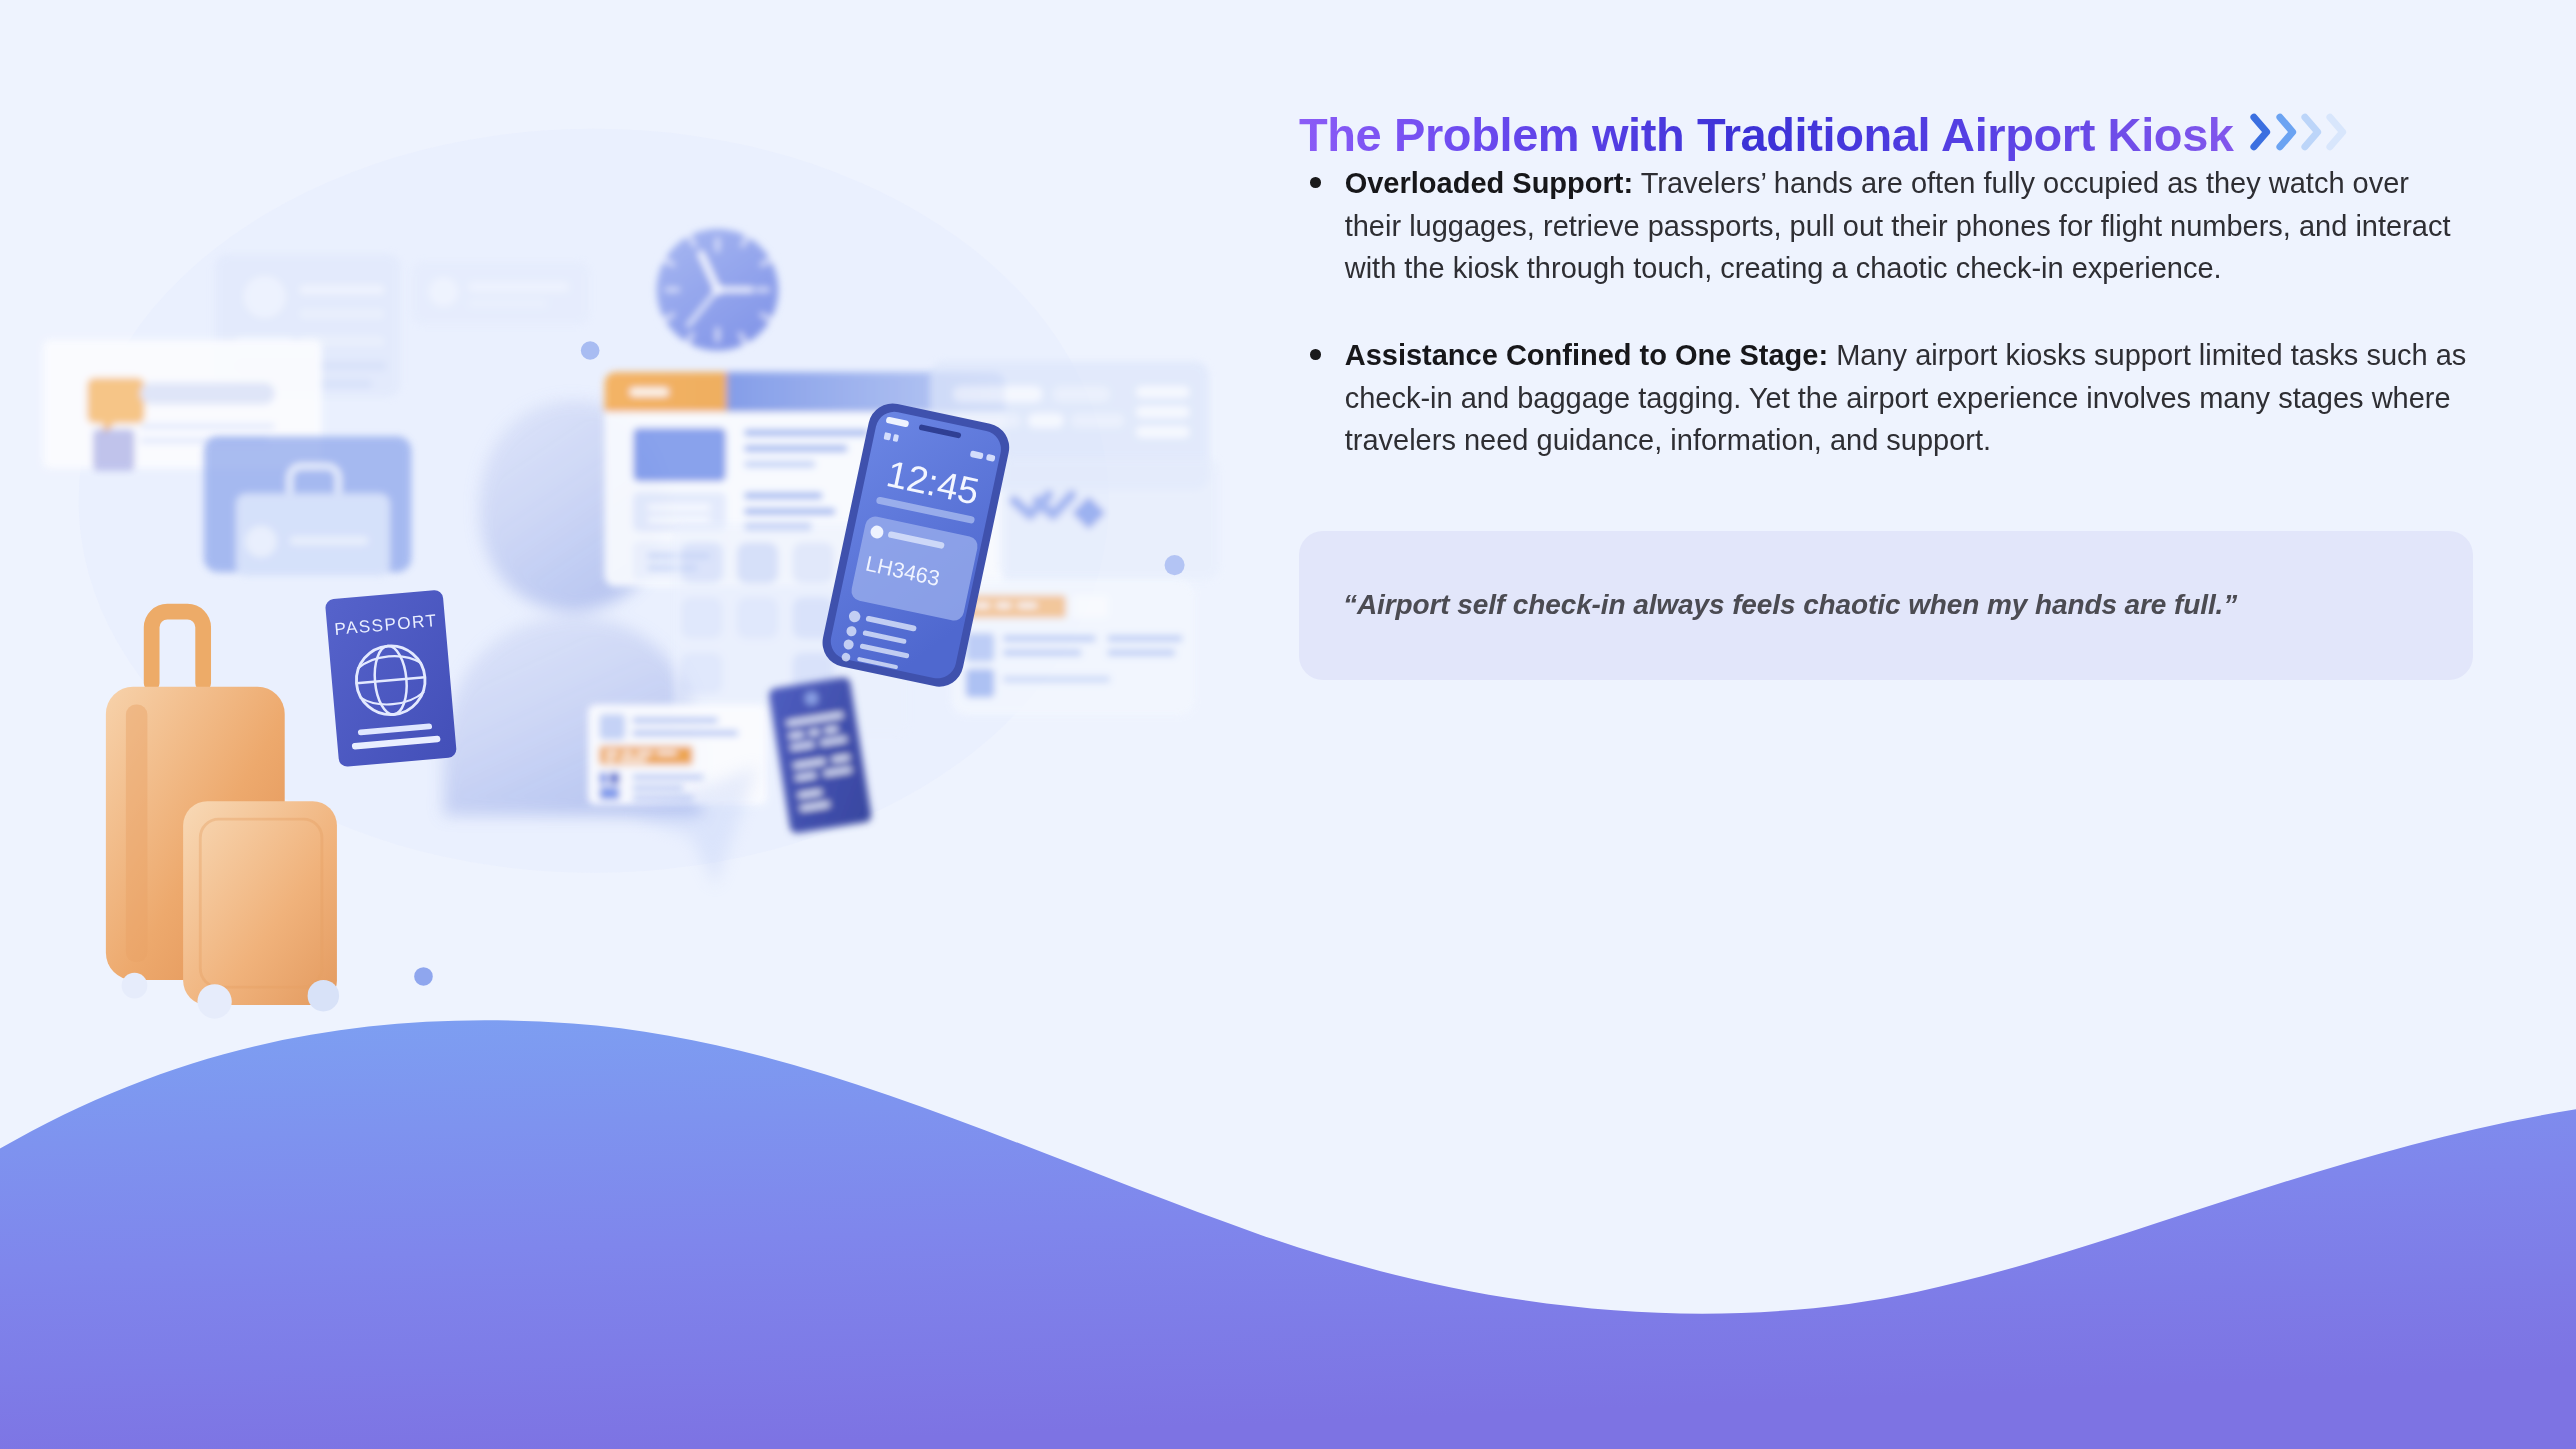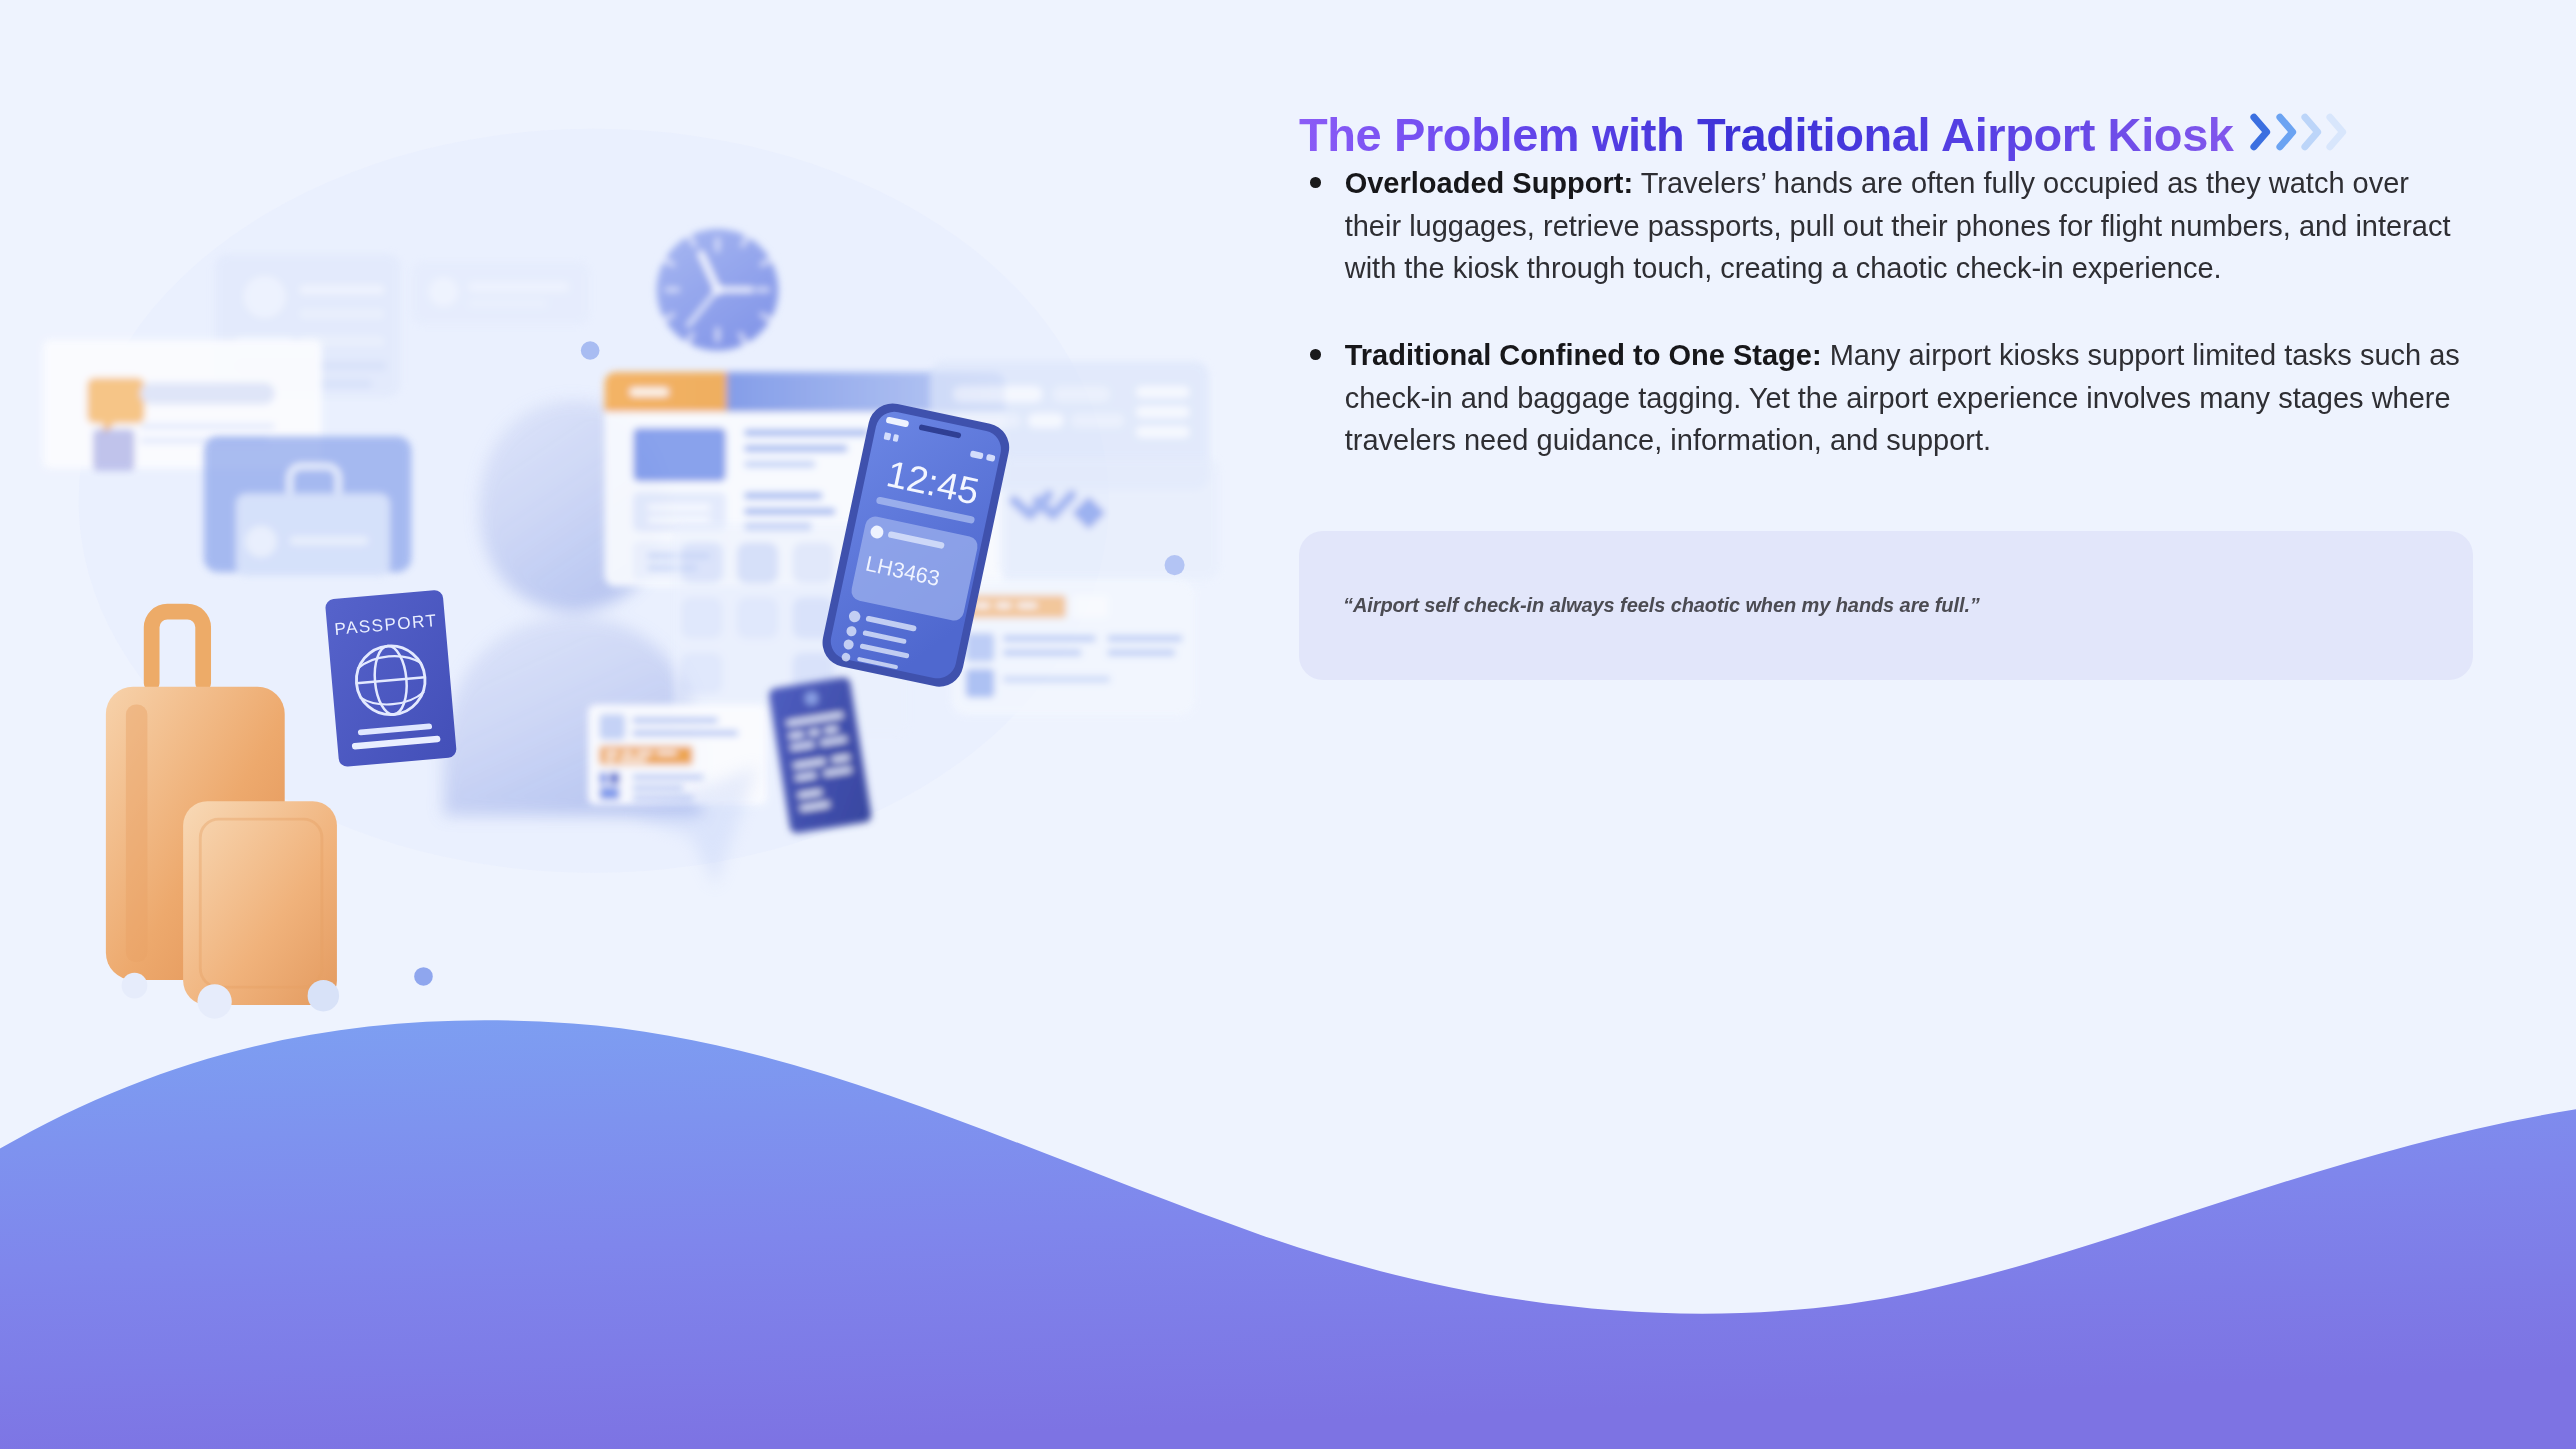--- a/index.html
+++ b/index.html
@@ -51,21 +51,21 @@
   
   .quote-card{
     margin-top:69px;
     background:#e2e6fa;
     border-radius:24px;
     padding:40px 44px;
     min-height:149px;
     display:flex; align-items:center;
   }
   .quote-text{
-    font-size:20px; font-style:italic; font-weight:bold;
+    font-size:28px; font-style:italic; font-weight:bold;
     color:#4b4b52; line-height:1.35; letter-spacing:-0.1px;
   }
 </style>
 </head>
 <body>
 
 <div class="wave-layer">
   <svg class="illu-svg" viewBox="0 0 3600 720" preserveAspectRatio="none">
     <defs>
       <linearGradient id="waveGrad" x1="0" y1="0" x2="0.25" y2="1">
@@ -383,21 +383,21 @@
     </span>
   </div>
 
   <ul class="bullets">
     <li class="bullet">
       <span class="bullet-dot"></span>
       <span class="bullet-lead">Overloaded Support:</span><span class="bullet-body"> Travelers’ hands are often fully occupied as they watch over their luggages, retrieve passports, pull out their phones for flight numbers, and interact with the kiosk through touch, creating a chaotic check-in experience.</span>
     </li>
     <li class="bullet">
       <span class="bullet-dot"></span>
-      <span class="bullet-lead">Traditional Confined to One Stage:</span><span class="bullet-body"> Many airport kiosks support limited tasks such as check-in and baggage tagging. Yet the airport experience involves many stages where travelers need guidance, information, and support.</span>
+      <span class="bullet-lead">Assistance Confined to One Stage:</span><span class="bullet-body"> Many airport kiosks support limited tasks such as check-in and baggage tagging. Yet the airport experience involves many stages where travelers need guidance, information, and support.</span>
     </li>
   </ul>
 
   <div class="quote-card">
     <p class="quote-text">“Airport self check-in always feels chaotic when my hands are full.”</p>
   </div>
 
 </div>
 
 

